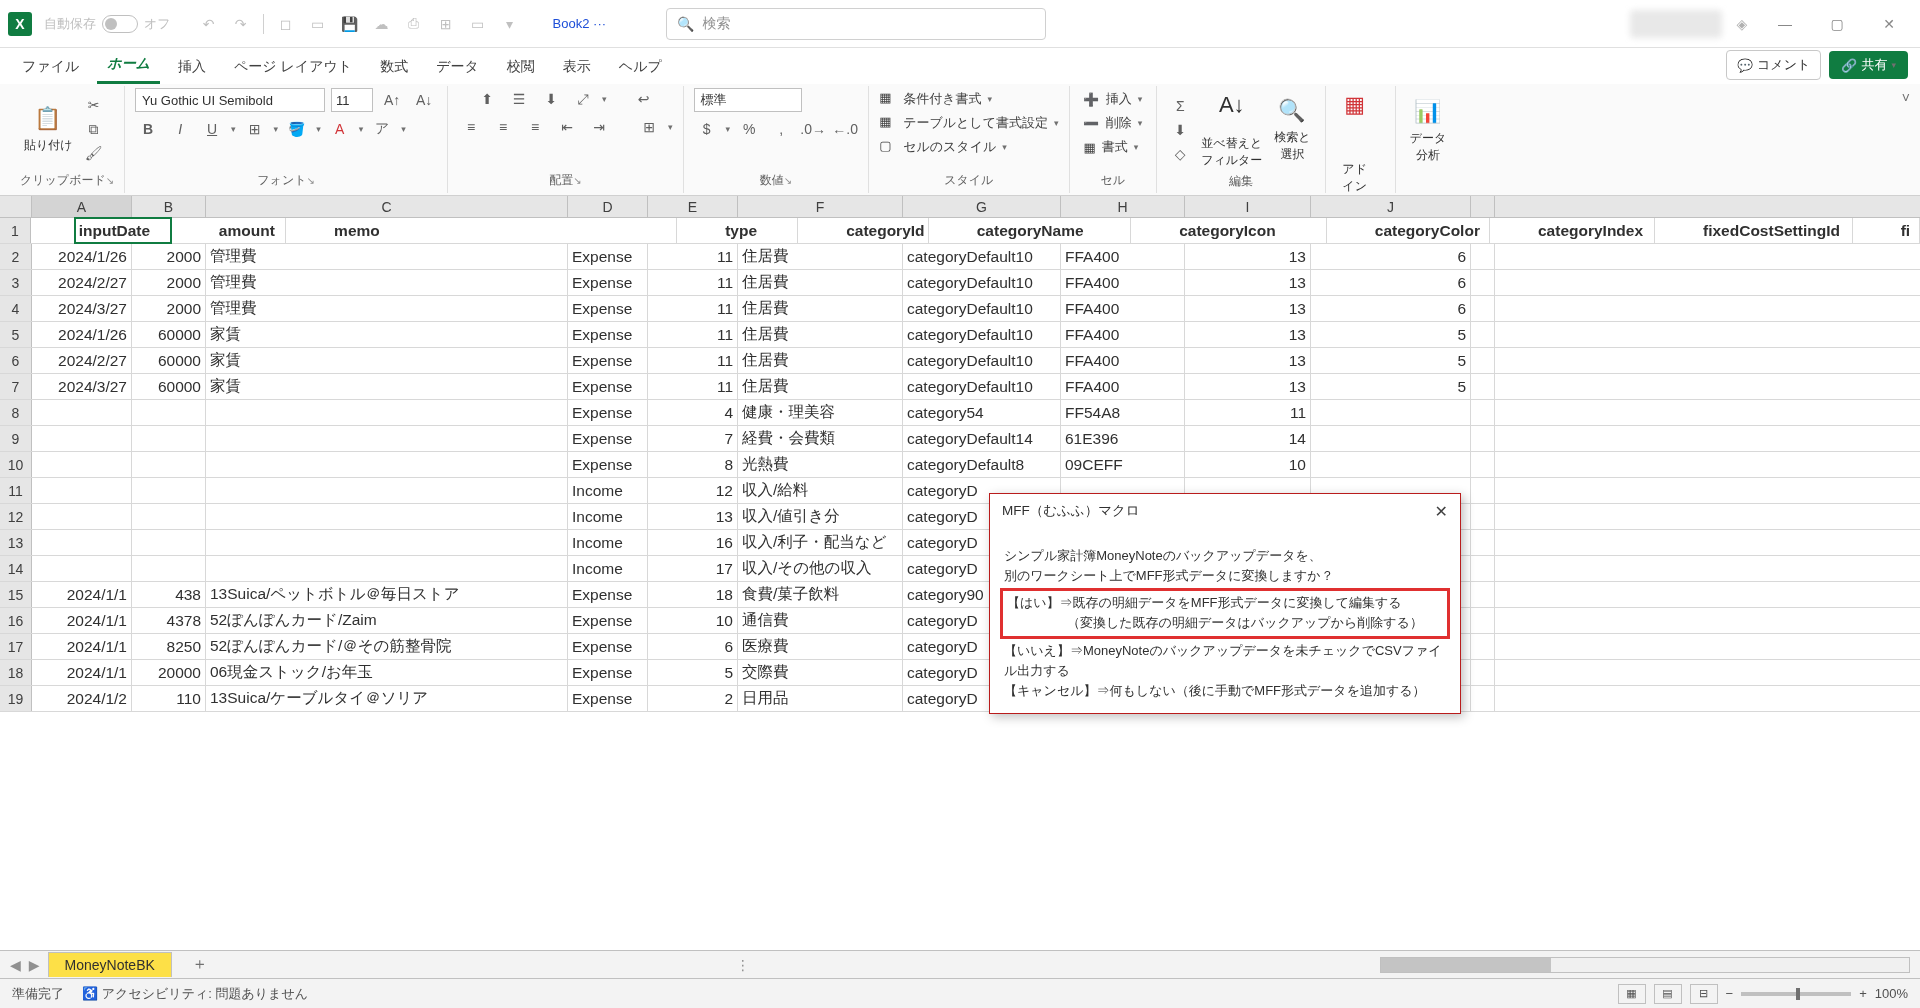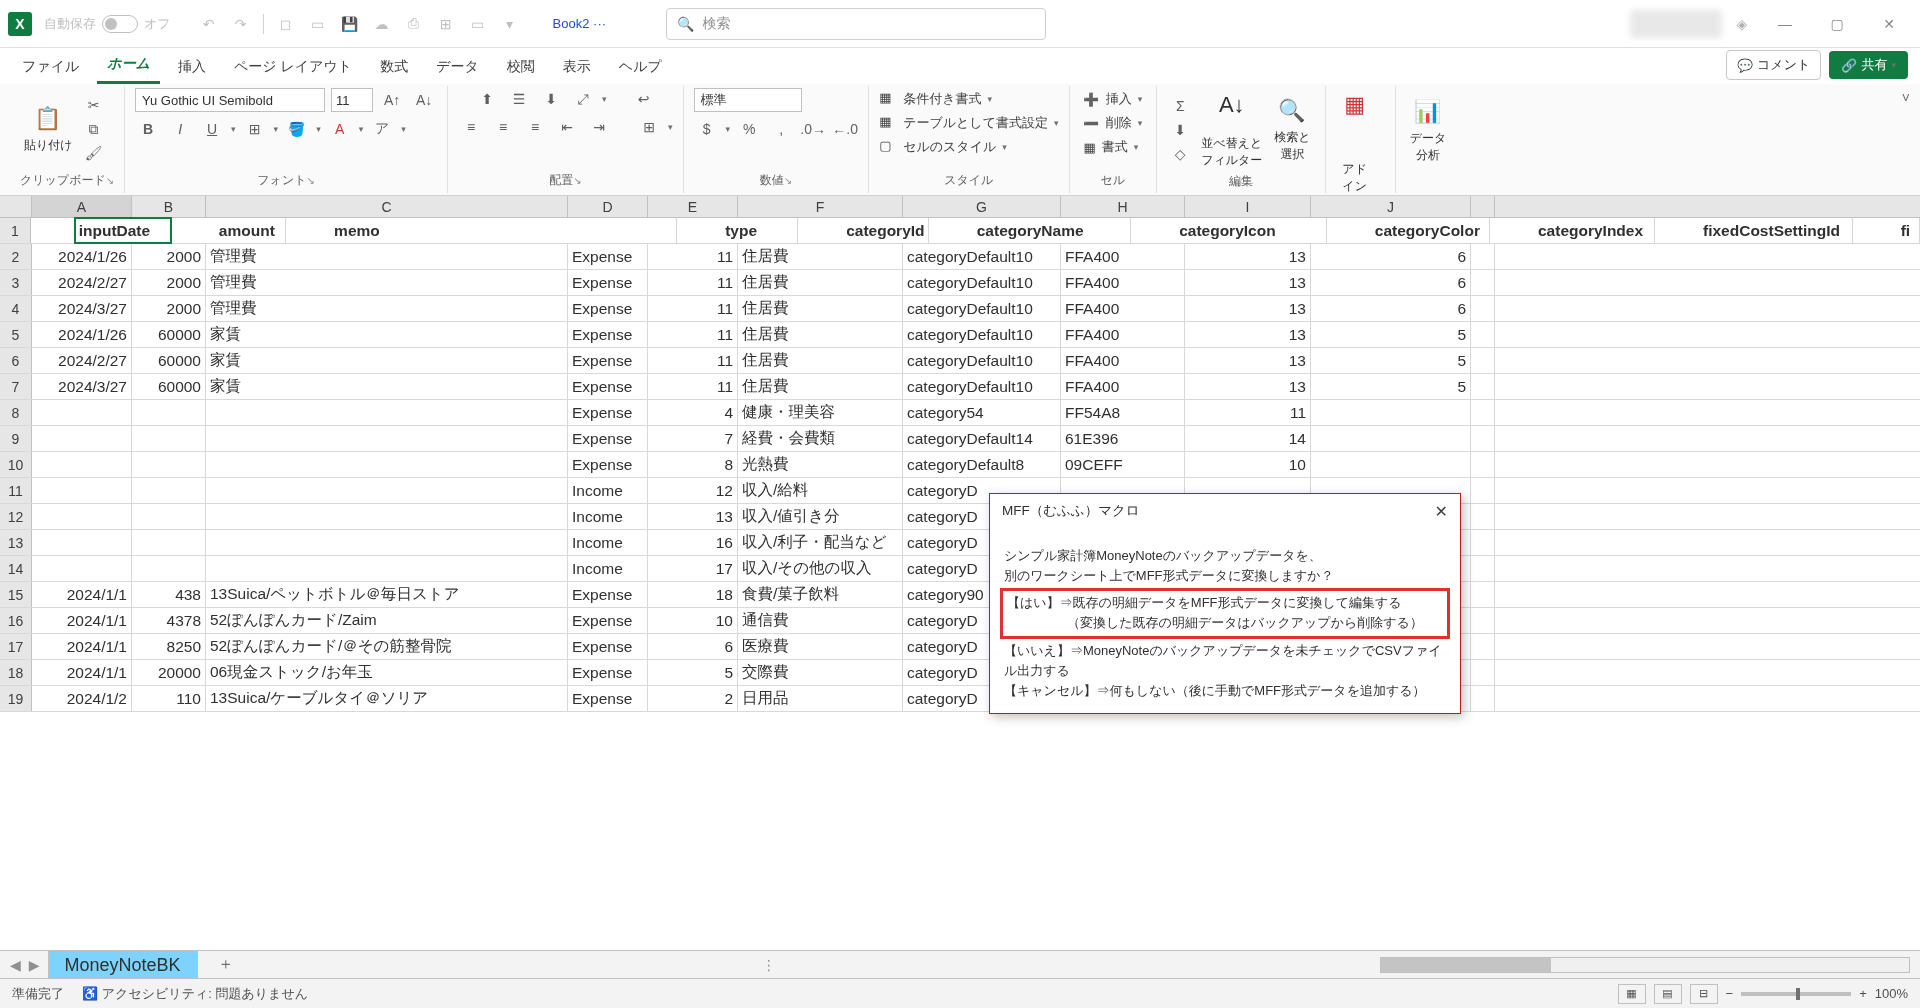--- a/index.html
+++ b/index.html
@@ -71,21 +71,21 @@
 .cF { width: 165px; }
 .cG { width: 158px; }
 .cH { width: 124px; }
 .cI { width: 126px; }
 .cJ { width: 160px; }
 .cK { width: 24px; }
 
 
 .sheets { position: absolute; bottom: 30px; left: 0; right: 0; height: 28px; background: #f3f3f3; border-top: 1px solid #c0c0c0; display: flex; align-items: center; padding: 0 10px; gap: 8px; }
 .sheet-nav { color: #909090; }
-.sheet-tab { background: #7dd3fc; border: 1px solid #c0c0c0; border-bottom: none; padding: 4px 16px; font-size: 18px; }
+.sheet-tab { background: #fde047; border: 1px solid #c0c0c0; border-bottom: none; padding: 4px 16px; font-size: 14px; }
 .sheet-add { color: #707070; margin-left: 12px; font-size: 16px; }
 .hscroll { margin-left: auto; width: 530px; height: 16px; border: 1px solid #c0c0c0; background: #f0f0f0; position: relative; }
 .hscroll .thumb { position: absolute; left: 0; top: 0; height: 100%; width: 170px; background: #c4c4c4; }
 
 
 .status { position: absolute; bottom: 0; left: 0; right: 0; height: 30px; background: #f3f3f3; border-top: 1px solid #c0c0c0; display: flex; align-items: center; padding: 0 12px; font-size: 13px; color: #505050; gap: 18px; margin-top: 14px; }
 .status-right { margin-left: auto; display: flex; align-items: center; gap: 8px; }
 .view-btn { width: 28px; height: 20px; border: 1px solid #c0c0c0; display: flex; align-items: center; justify-content: center; font-size: 11px; }
 .zoom-slider { width: 110px; height: 4px; background: #c0c0c0; position: relative; }
 .zoom-slider::before { content: ''; position: absolute; left: 50%; top: -4px; width: 4px; height: 12px; background: #707070; }

